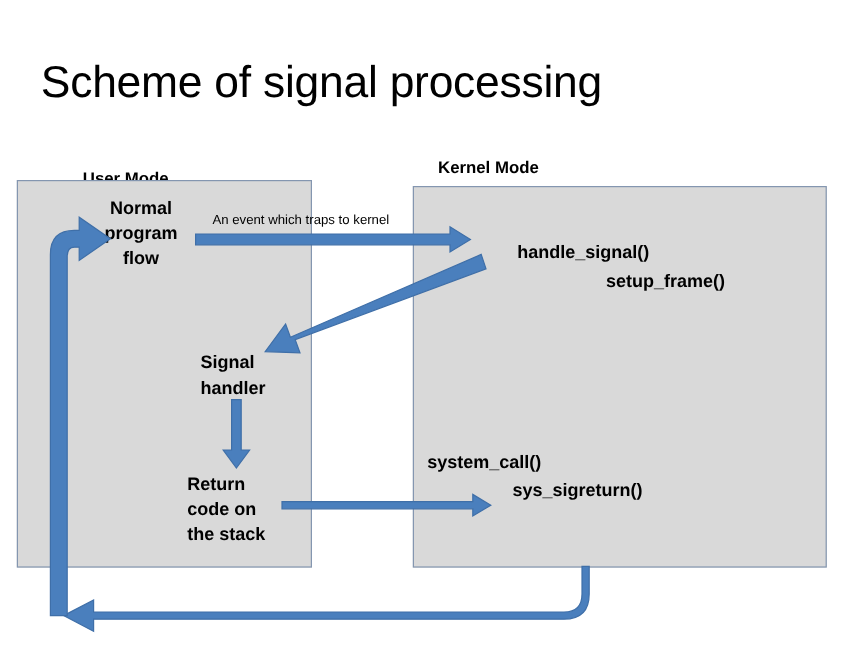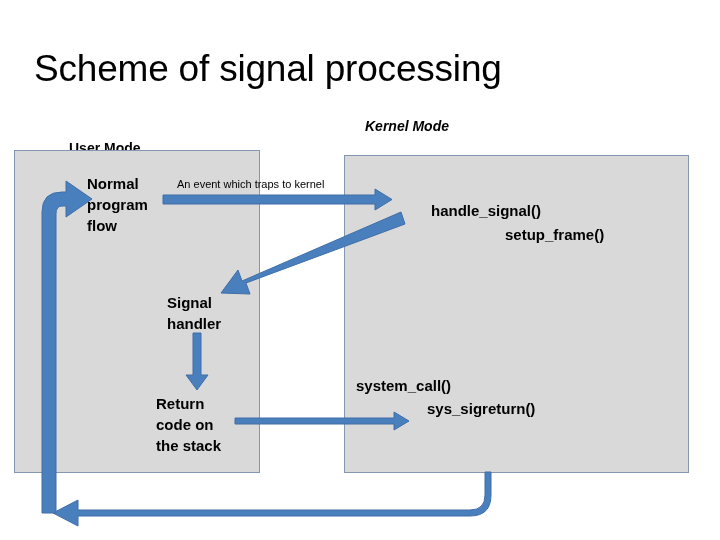--- a/index.html
+++ b/index.html
@@ -27,40 +27,40 @@
     letter-spacing: -0.2px;
   }
   .mode-label {
     position: absolute;
     font-size: 14px;
     font-weight: bold;
     color: #000000;
     white-space: nowrap;
   }
   #user-mode-label { left: 69px; top: 140px; }
-  #kernel-mode-label { left: 365px; top: 118px; font-style: italic; }
+  #kernel-mode-label { left: 365px; top: 131px; }
 
   .mode-box {
     position: absolute;
     background: #d9d9d9;
     border: 1px solid #8496b0;
     box-sizing: border-box;
   }
   #user-mode-box   { left: 14px;  top: 150px; width: 246px; height: 323px; }
   #kernel-mode-box { left: 344px; top: 155px; width: 345px; height: 318px; }
 
   .node-text {
     position: absolute;
     font-size: 15px;
     font-weight: bold;
     color: #000000;
     line-height: 21px;
     white-space: pre-line;
   }
-  #normal-program-flow { left: 87px;  top: 173px; }
+  #normal-program-flow { left: 87px;  top: 163px; text-align: center; }
   #signal-handler      { left: 167px; top: 292px; }
   #return-code         { left: 156px; top: 393px; }
 
   .kernel-call {
     position: absolute;
     font-size: 15px;
     font-weight: bold;
     color: #000000;
     line-height: 22px;
     white-space: nowrap;

